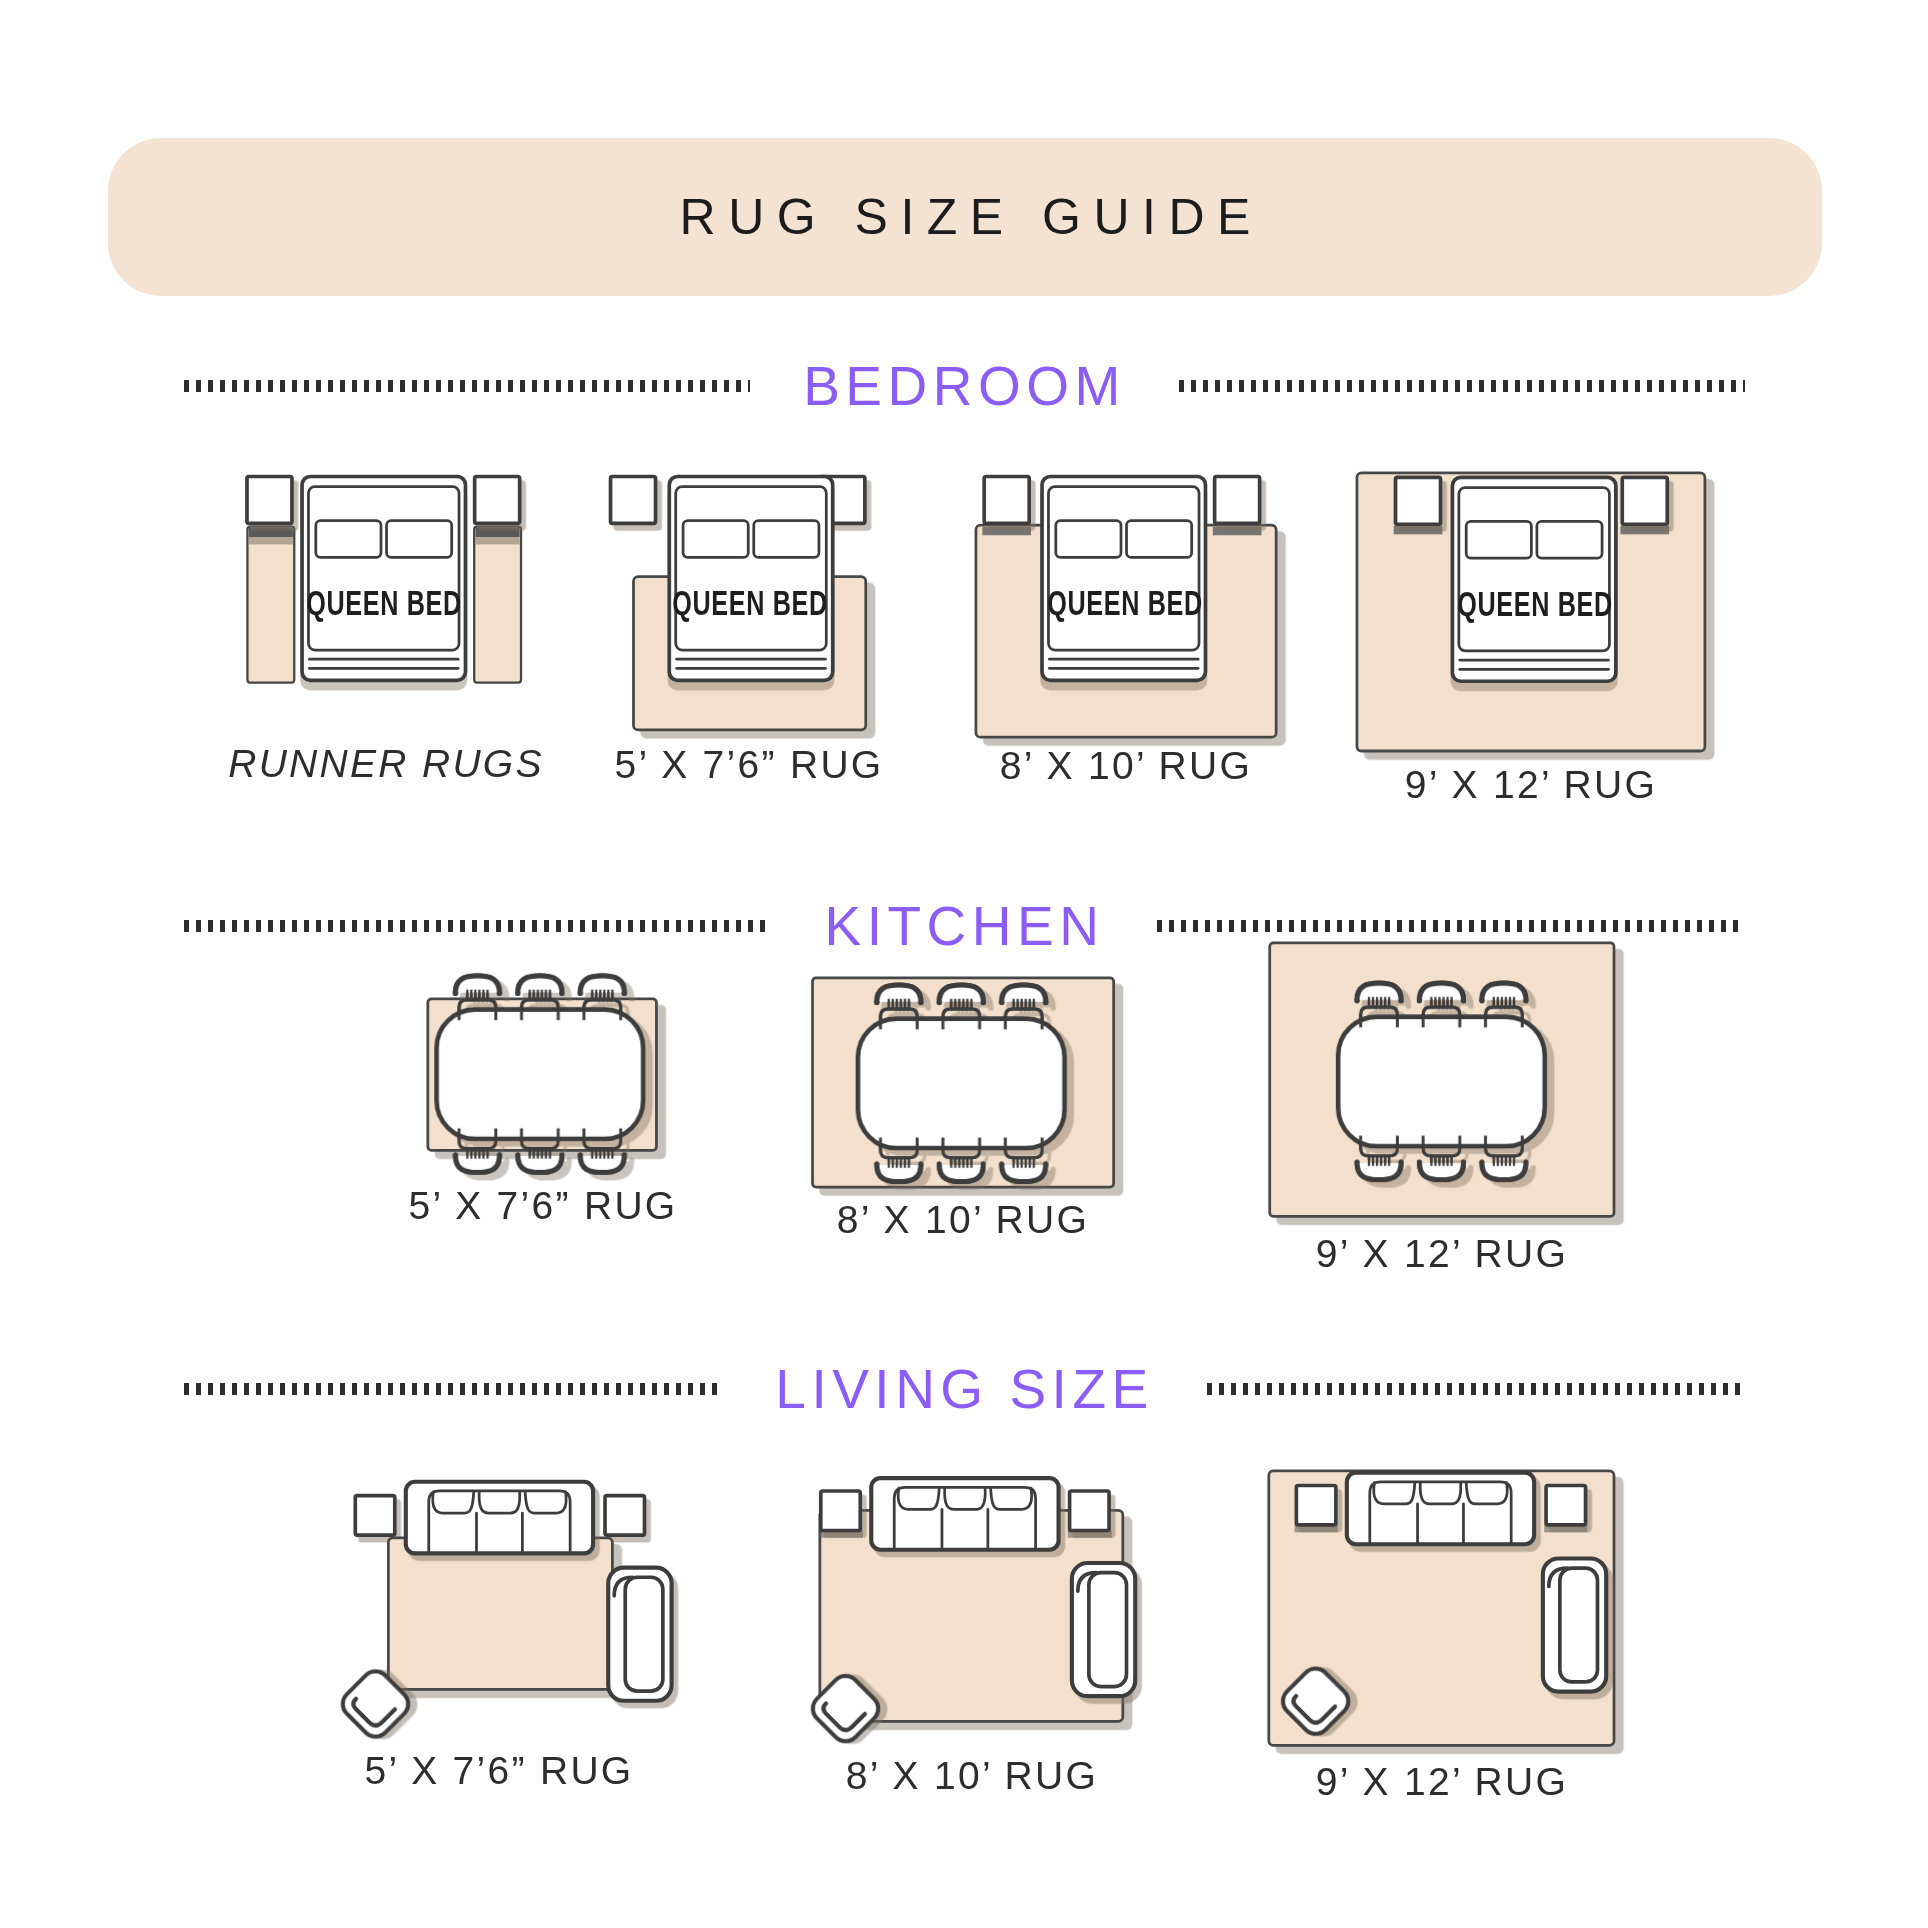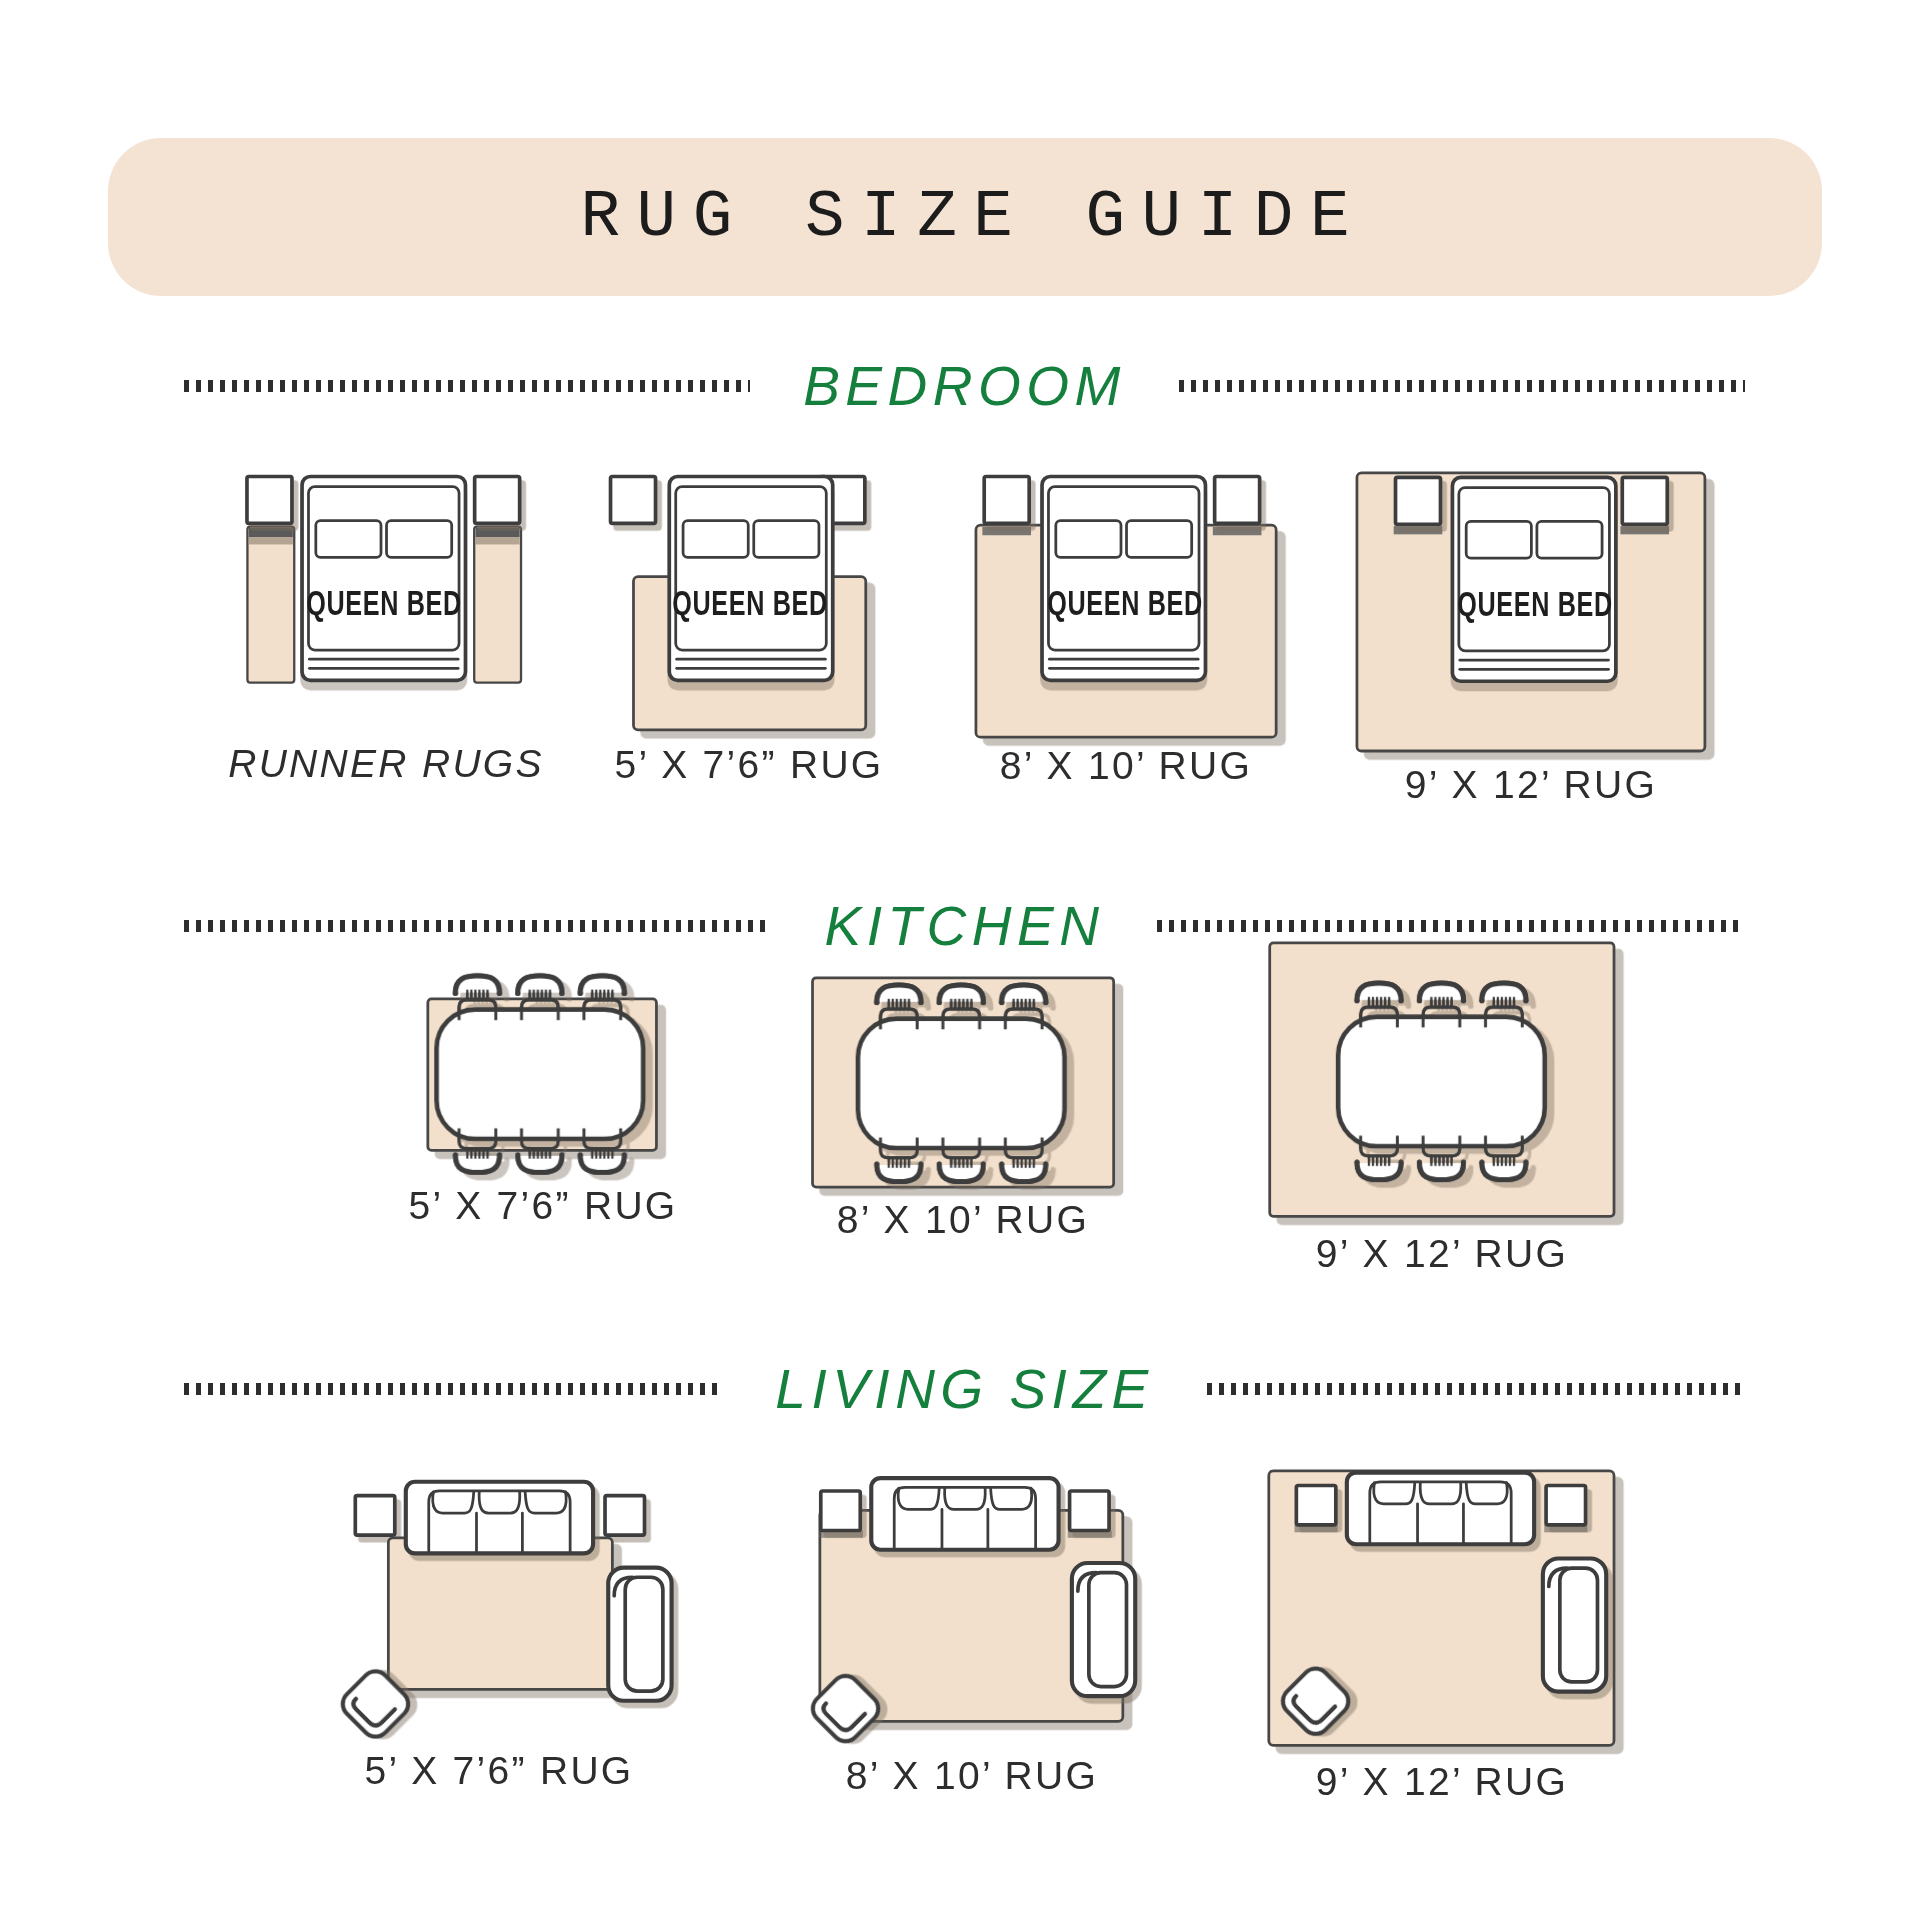--- a/index.html
+++ b/index.html
@@ -7,38 +7,37 @@
     position:relative;width:1928px;height:1928px;background:#ffffff;overflow:hidden;
     font-family:"Liberation Sans", sans-serif;color:#1c1c1c;
   }
   
   .banner{
     position:absolute;left:108px;top:138px;width:1714px;height:158px;
     background:#f4e3d3;border-radius:53px;
     display:flex;align-items:center;justify-content:center;
   }
   .banner-title{
-    font-size:66px;letter-spacing:0.25em;color:#1c1c1c;white-space:nowrap;
+    font-size:50px;letter-spacing:0.25em;color:#1c1c1c;white-space:nowrap;
     padding-left:0.25em; 
-    font-family:Liberation Mono, monospace;
   }
   
   .section-header{
     position:absolute;left:184px;width:1561px;height:55px;
     display:flex;align-items:center;gap:53px;
   }
   .hdr-bedroom{top:358px}
   .hdr-kitchen{top:898px}
   .hdr-living{top:1361px}
   .dots{
     flex:1;height:12px;
     background:repeating-linear-gradient(90deg,#2d2d2d 0 4.6px,transparent 4.6px 12px);
   }
   .section-title{
-    font-size:55px;font-style:italic;letter-spacing:0.10em;color:#15803d;white-space:nowrap;
+    font-size:55px;letter-spacing:0.10em;color:#8b5cf6;white-space:nowrap;
   }
   
   svg.scene{position:absolute;left:0;top:0;width:1928px;height:1928px;}
   .f{fill:#ffffff;}
   .nf{fill:none;}
   .s3{stroke:#3d3d3d;stroke-width:3;fill:none;stroke-linecap:round;}
   .s32{stroke:#3d3d3d;stroke-width:3.2;fill:none;}
   .s4{stroke:#3d3d3d;stroke-width:4;}
   .s45{stroke:#3d3d3d;stroke-width:4.5;}
   .s5{stroke:#3d3d3d;stroke-width:5;}

